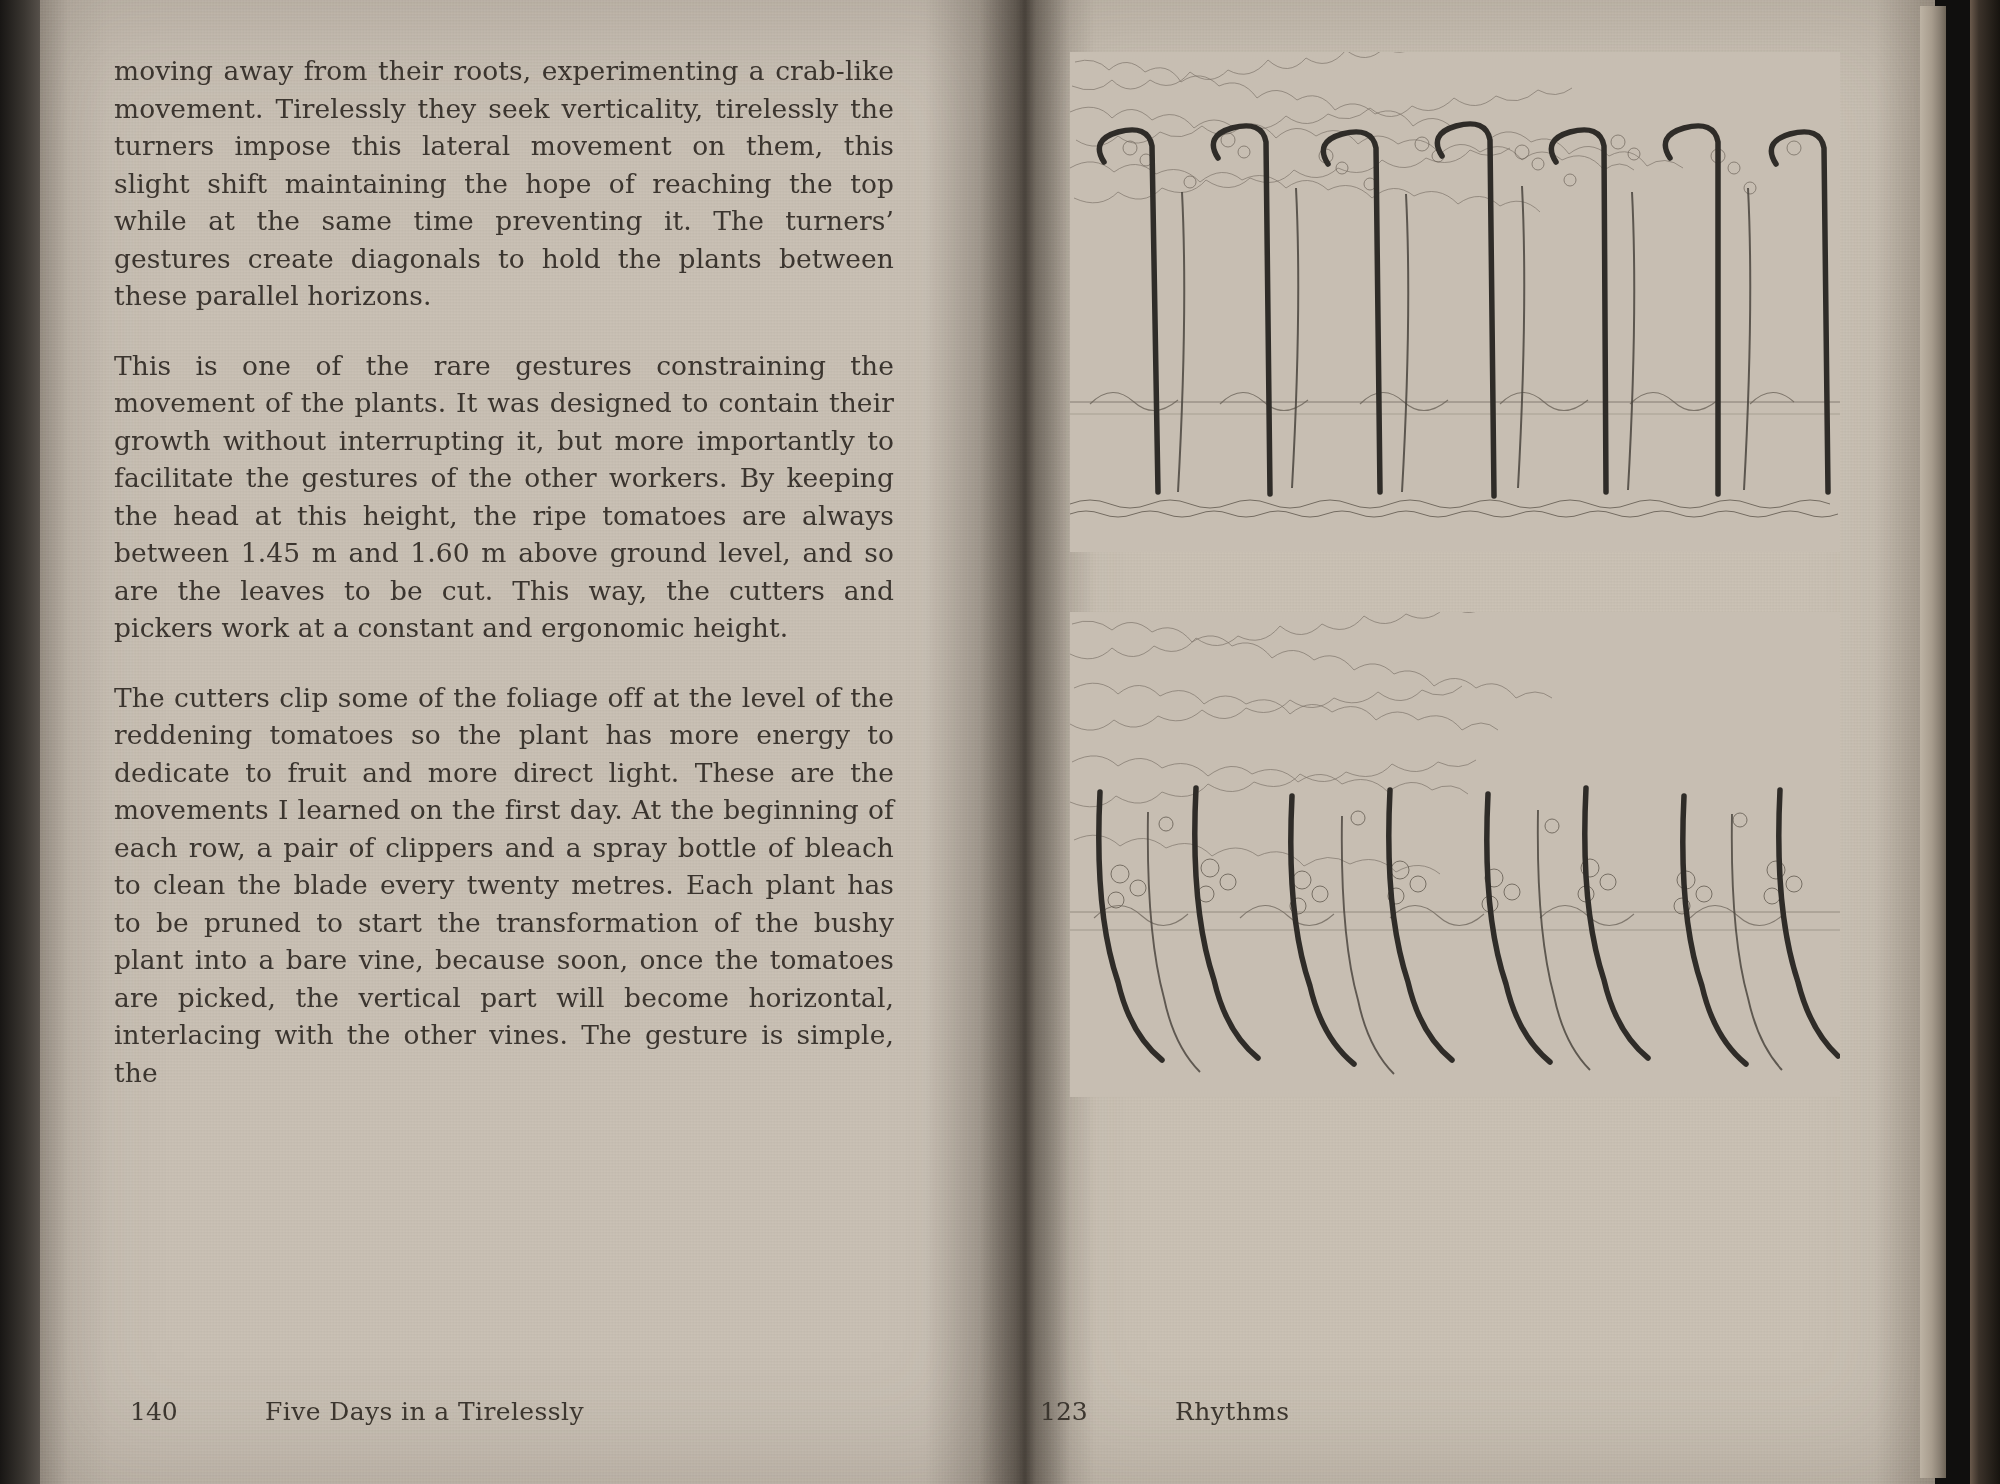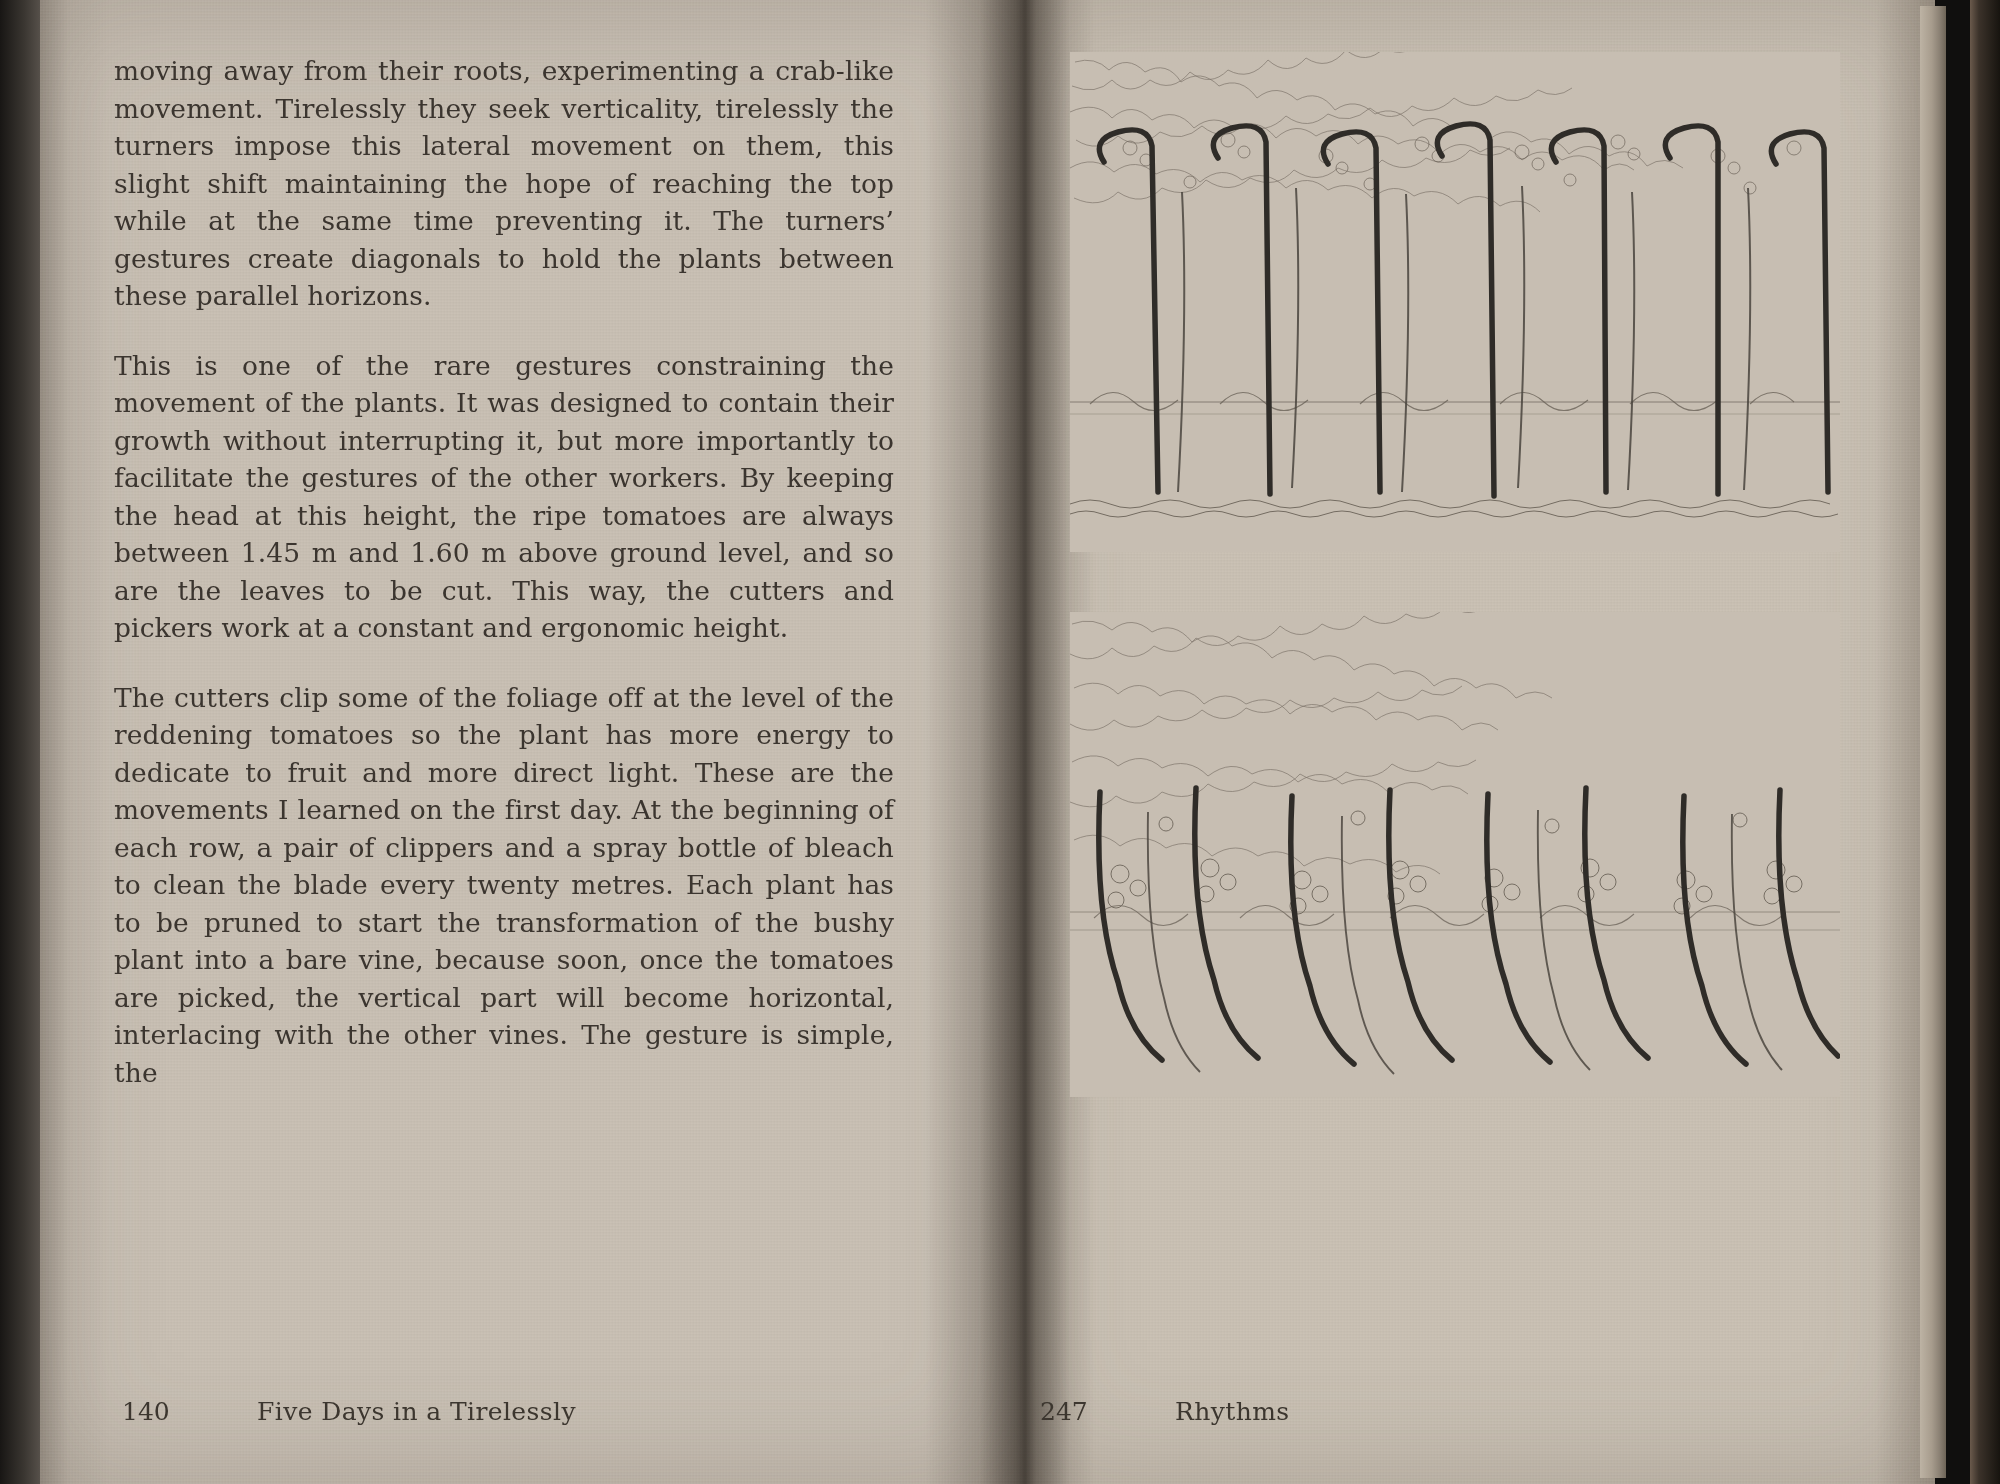--- a/index.html
+++ b/index.html
@@ -121,21 +121,21 @@
 
   .folio {
     position: absolute;
     bottom: 58px;
     font-family: "DejaVu Serif", "Liberation Serif", serif;
     font-size: 25px;
     color: #3c362f;
     display: flex;
     align-items: baseline;
   }
-  .folio.left { left: 82px; width: 780px; align-items: center; }
+  .folio.left { left: 90px; width: 780px; align-items: center; }
   .folio.right { left: 1000px; width: 800px; }
   .folio .num { width: 135px; }
   .folio .title { letter-spacing: 0.4px; }
 
   
   .plate {
     position: absolute;
     left: 1030px;
     width: 770px;
     background: #c6bdb1;
@@ -330,18 +330,18 @@
         <g stroke="#4c473f" stroke-width="1.9" fill="none" opacity="0.85">
           <path d="M78,200 q-2,120 16,186 q10,48 36,74"></path>
           <path d="M272,204 q-2,120 16,184 q10,48 36,74"></path>
           <path d="M468,198 q-2,120 16,186 q10,48 36,74"></path>
           <path d="M662,202 q-2,120 16,184 q10,46 34,72"></path>
         </g>
       </svg>
     </div>
 
     <div class="folio right">
-      <span class="num">247</span>
+      <span class="num">123</span>
       <span class="title">Rhythms</span>
     </div>
 
   </div>
 </div>
 
 </body></html>

